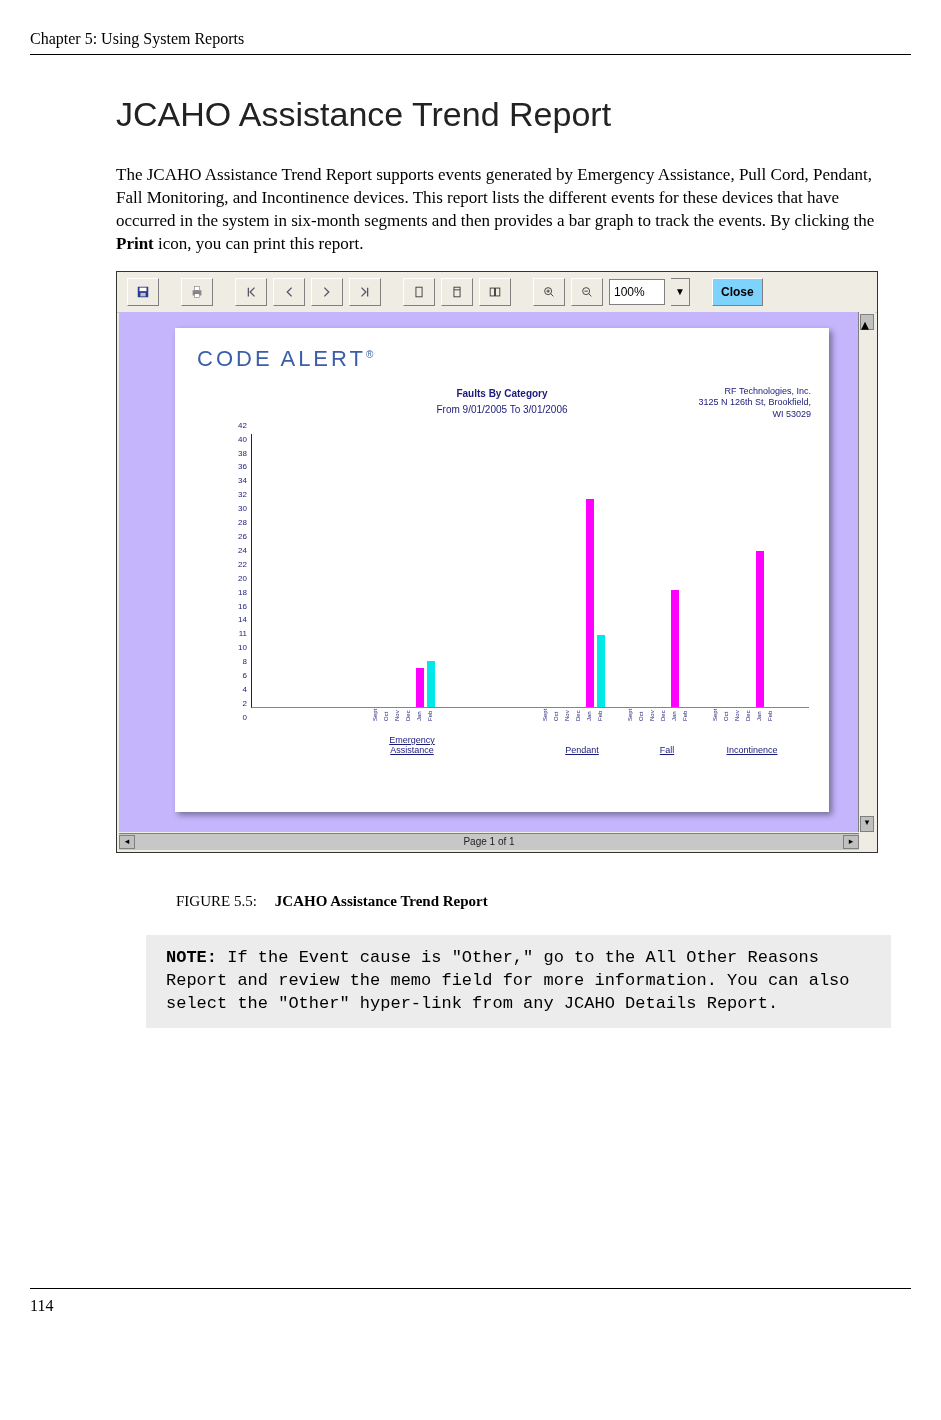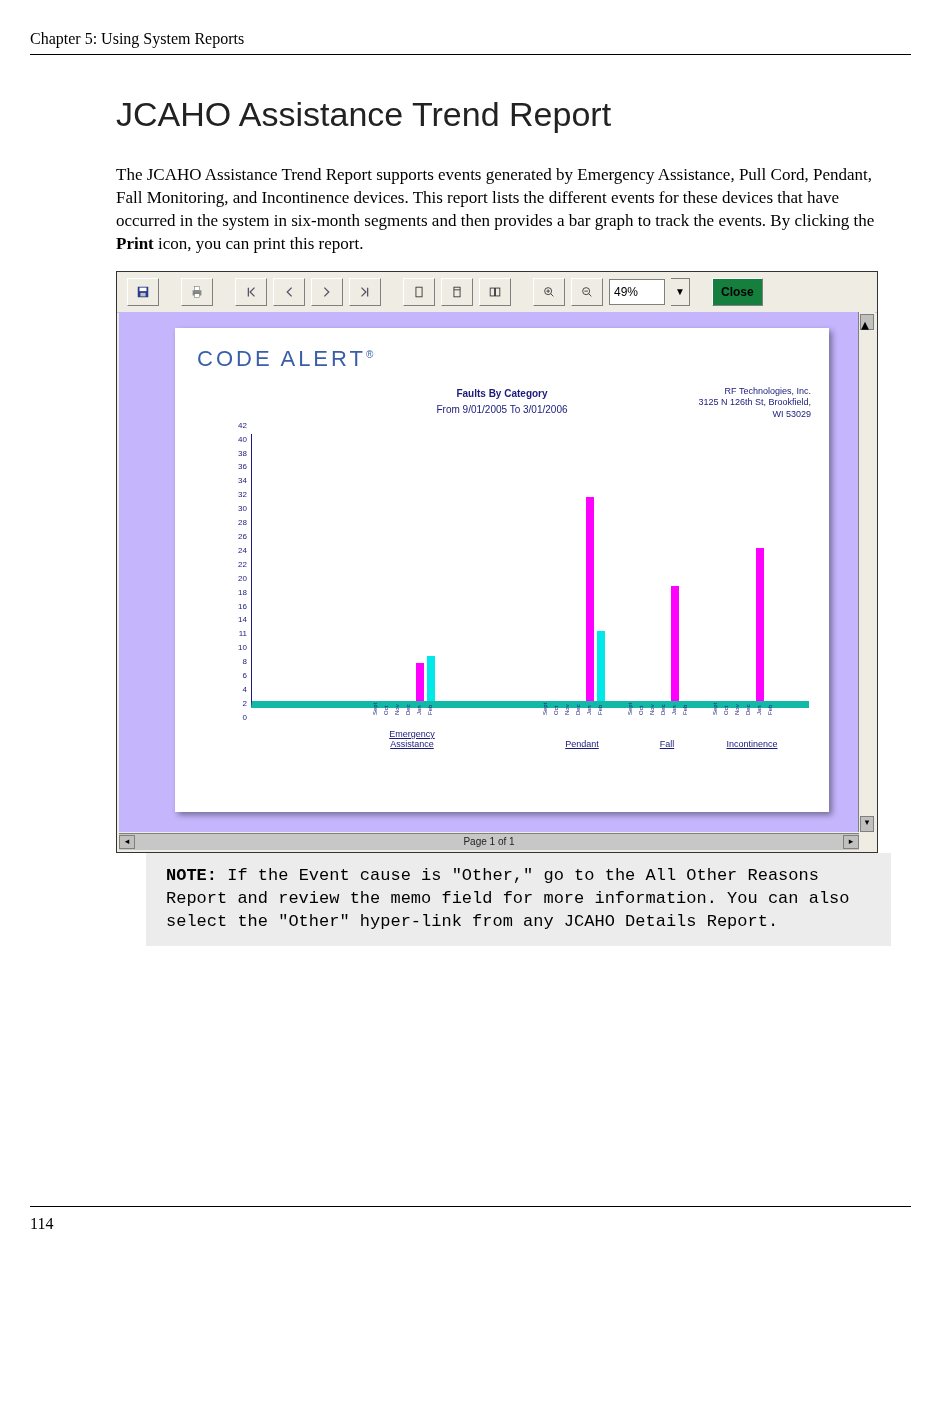--- a/index.html
+++ b/index.html
@@ -104,21 +104,21 @@
     align-items: center;
     justify-content: center;
     font-size: 10px;
   }
   .close-btn {
     height: 26px;
     padding: 0 8px;
     border: 1px solid #fff;
     border-right-color: #808080;
     border-bottom-color: #808080;
-    background: #15803d;
+    background: #7dd3fc;
     font-size: 12px;
     font-weight: 700;
     display: flex;
     align-items: center;
   }
   .toolbar-gap { width: 10px; }
   
   .viewer {
     position: absolute;
     top: 40px;
@@ -264,21 +264,21 @@
     color: #1a1a7a;
     transform: translateY(-50%);
   }
   .plot {
     position: absolute;
     left: 26px;
     right: 0;
     top: 0;
     bottom: 44px;
     border-left: 1px solid #1a1a7a;
-    border-bottom: 7px solid #14b8a6;
+    border-bottom: 1px solid #14b8a6;
   }
   .cat-group {
     position: absolute;
     bottom: 0;
     width: 80px;
     height: 100%;
   }
   .bar {
     position: absolute;
     bottom: 0;
@@ -418,21 +418,21 @@
               <circle cx="7" cy="7" r="4" fill="none" stroke="#333"></circle>
               <path d="M10 10l3 3M5 7h4M7 5v4" stroke="#333"></path>
             </svg>
           </div>
         <div class="tbtn raised">
             <svg viewBox="0 0 16 16">
               <circle cx="7" cy="7" r="4" fill="none" stroke="#333"></circle>
               <path d="M10 10l3 3M5 7h4" stroke="#333"></path>
             </svg>
           </div>
-        <div class="zoom-field">49%</div>
+        <div class="zoom-field">100%</div>
         <div class="zoom-drop">▼</div>
         <div class="toolbar-gap"></div>
         <div class="close-btn">Close</div>
       </div>
 
       <div class="viewer">
         <div class="report-page">
           <div class="rp-inner">
             <div class="logo"><span>CODE ALERT</span><sup style="font-size:10px">®</sup></div>
             <div class="report-title">Faults By Category</div>
@@ -538,20 +538,23 @@
         <div class="thumb">▴</div>
         <div class="arrow-down">▾</div>
       </div>
       <div class="scroll-h">
         <div class="label">Page 1 of 1</div>
         <div class="arrow-l">◂</div>
         <div class="arrow-r">▸</div>
       </div>
     </div>
 
+    <div class="caption">
+      <span class="caption-num">FIGURE 5.5:</span><span class="caption-txt">JCAHO Assistance Trend Report</span>
+    </div>
 
     <div class="note-box">
       <span class="bold-inline">NOTE:</span><span> If the Event cause is "Other," go to the All Other Reasons Report and review the memo field for more information. You can also select the "Other" hyper-link from any JCAHO Details Report.</span>
     </div>
   </div>
 </div>
 
 <div class="footer">
   <hr class="hr-bot">
   <div class="foot-row">

